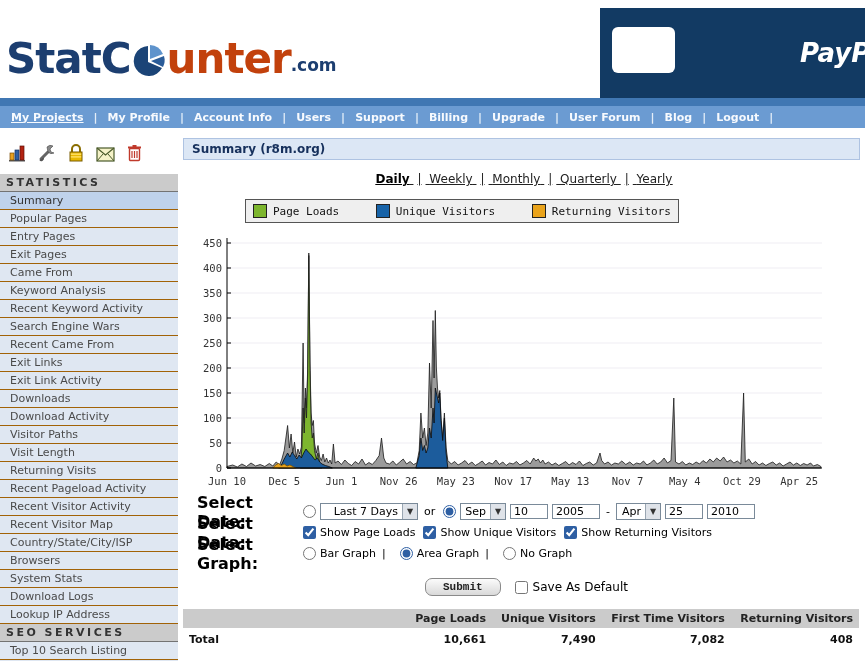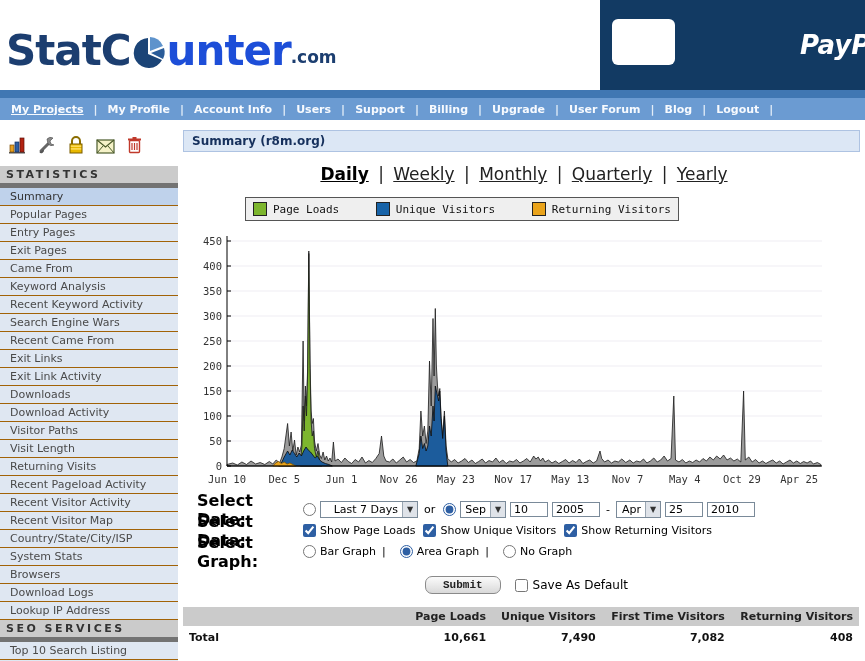--- a/index.html
+++ b/index.html
@@ -1,23 +1,23 @@
 <!DOCTYPE html>
 <html><head>
 <meta charset="utf-8">
 <style>
   html,body{margin:0;padding:0;}
   body{font-family:"DejaVu Sans","Liberation Sans",sans-serif;background:#fff;}
   #page{width:865px;height:661px;overflow:hidden;position:relative;background:#fff;}
 
   
-  .header{height:97px;position:relative;background:#fff;}
+  .header{height:97px;position:relative;background:#fff;margin-top:8px;}
   .logo{position:absolute;left:6px;top:26px;display:flex;align-items:baseline;cursor:pointer;}
   .logo .t1{font-size:42px;font-weight:bold;color:#1C3E70;letter-spacing:-1px;}
-  .logo .t2{font-size:42px;font-weight:bold;color:#1d4ed8;letter-spacing:-1px;}
+  .logo .t2{font-size:42px;font-weight:bold;color:#c2410c;letter-spacing:-1px;}
   .logo .pie{width:34px;height:34px;position:relative;top:5px;margin:0 1px;}
   .logo .tld{font-size:17px;font-weight:bold;color:#1C3E70;position:relative;top:-2px;}
   .ad{position:absolute;right:0;top:0;width:265px;height:97px;background:#123A63;overflow:hidden;}
   .ad .card{position:absolute;left:12px;top:19px;width:63px;height:46px;background:#fff;border-radius:6px;}
   .ad .paytext{position:absolute;right:-30px;top:30px;color:#fff;font-size:26px;font-weight:bold;font-style:italic;letter-spacing:0;}
   .hdr-strip{position:absolute;left:0;top:90px;width:865px;height:8px;background:#4077B3;z-index:3;}
 
   
   .nav{height:22px;background:#6B9BD2;border-top:1px solid #BCD2EC;display:flex;align-items:center;padding-left:6px;font-size:11px;font-weight:bold;color:#F4F8FD;}
   .nav-item{display:flex;align-items:center;}
@@ -27,27 +27,27 @@
 
   
   .content{display:flex;align-items:flex-start;}
   .sidebar{width:178px;flex:0 0 178px;}
   .main{flex:1;padding-left:5px;}
 
   
   .icon-row{padding:12px 4px 12px 8px;display:flex;gap:12px;align-items:flex-end;height:22px;}
   .icon-row svg{cursor:pointer;}
   .menu{font-size:11px;}
-  .menu-header{background:#CBCBCB;color:#333;font-weight:bold;letter-spacing:2.5px;padding:2px 4px 2px 6px;border-bottom:5px solid #737373;}
+  .menu-header{background:#CBCBCB;color:#333;font-weight:bold;letter-spacing:2.5px;padding:2px 4px 2px 6px;border-bottom:1px solid #737373;}
   .menu-item{background:#DFE7F2;color:#4A4A4A;padding:2px 2px 2px 10px;border-bottom:1px solid #a16207;cursor:pointer;white-space:nowrap;overflow:hidden;}
   .menu-item.selected{background:#BFD2EB;color:#333;}
 
   
   .summary-bar{margin:10px 5px 0 0;background:#DCE7F5;border:1px solid #AEC3E2;font-weight:bold;color:#16305C;font-size:12px;padding:3px 8px;}
-  .tabs{text-align:center;margin-top:12px;font-size:17px;color:#222;}
+  .tabs{text-align:center;margin-top:12px;font-size:12px;color:#222;text-decoration:underline;}
   .tab-item{display:inline;}
   .tab-item .lbl{text-decoration:underline;color:#222;cursor:pointer;}
   .tab-item.active .lbl{font-weight:bold;color:#000;}
   .tab-item .sep{padding:0 4px;text-decoration:none;}
   .tab-item:last-child .sep{display:none;}
 
   .legend{width:418px;margin:13px 0 0 62px;background:#EFEFEF;border:1px solid #555;padding:4px 7px;display:flex;justify-content:space-between;font-family:"DejaVu Sans Mono","Liberation Mono",monospace;font-size:11px;color:#111;}
   .legend-item{display:flex;align-items:center;}
   .legend-item .sw{width:12px;height:12px;border:1px solid #222;margin-right:6px;}
 
@@ -226,23 +226,23 @@
             <div class="menu-item">Returning Visits</div>
 
             <div class="menu-item">Recent Pageload Activity</div>
 
             <div class="menu-item">Recent Visitor Activity</div>
 
             <div class="menu-item">Recent Visitor Map</div>
 
             <div class="menu-item">Country/State/City/ISP</div>
 
+            <div class="menu-item">Browsers</div>
+
             <div class="menu-item">System Stats</div>
-
-            <div class="menu-item">Browsers</div>
 
             <div class="menu-item">Download Logs</div>
 
             <div class="menu-item">Lookup IP Address</div>
           </div>
         <div class="menu-header">SEO SERVICES</div>
         <div>
 
             <div class="menu-item">Top 10 Search Listing</div>
 

